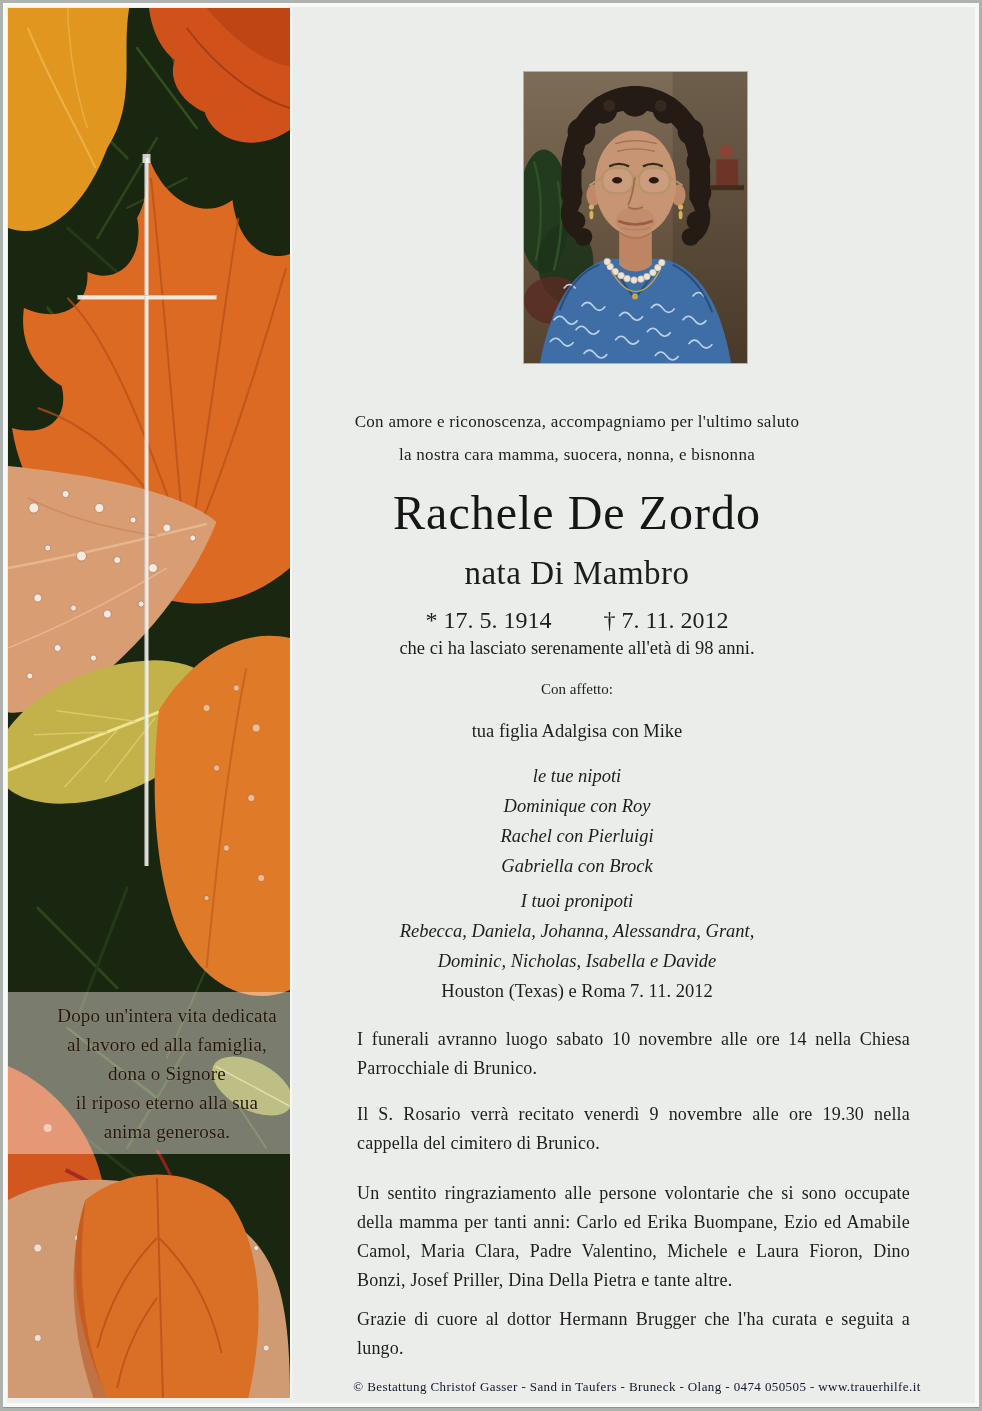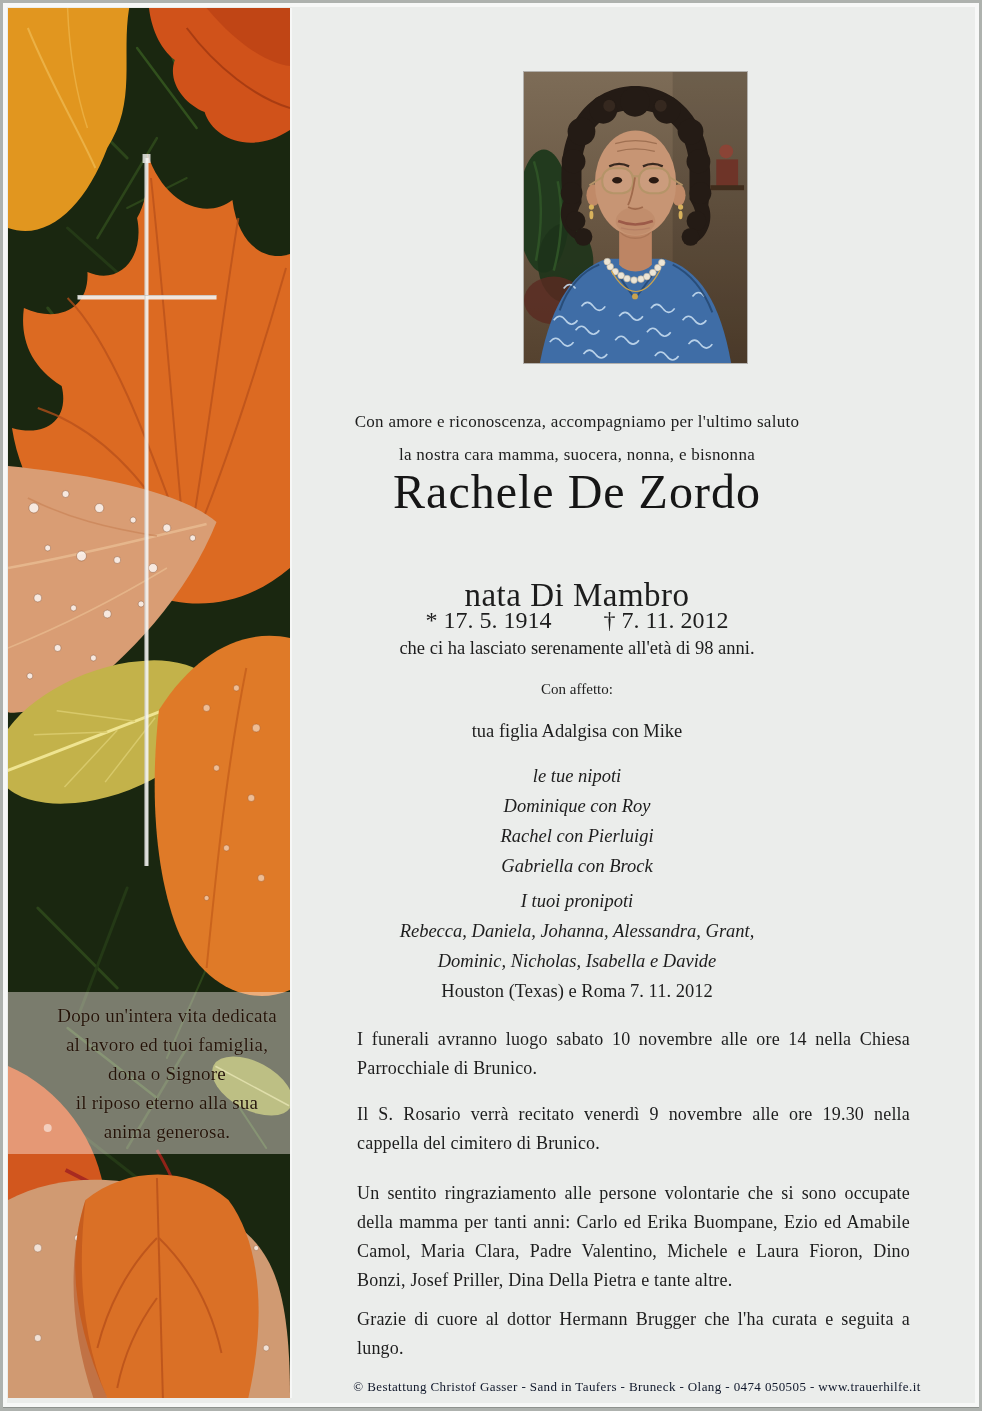--- a/index.html
+++ b/index.html
@@ -20,22 +20,22 @@
   .prayer-overlay div{text-shadow:0 0 1px rgba(255,255,255,.35);}
 
   
   .photo{position:absolute;left:516px;top:64px;width:225px;height:293px;
          border:1px solid #b2b0ac;background:#6b5a47;}
   .photo svg{display:block;width:100%;height:100%;}
 
   .center-block{position:absolute;left:570px;transform:translateX(-50%);
                 text-align:center;white-space:nowrap;}
   .intro{top:398px;font-size:17px;line-height:33px;letter-spacing:.3px;}
-  .deceased-name{top:455px;font-size:48px;line-height:60px;letter-spacing:1px;color:#161616;}
-  .maiden{top:566px;font-size:33px;line-height:44px;letter-spacing:.5px;}
+  .deceased-name{top:476px;font-size:48px;line-height:60px;letter-spacing:1px;color:#161616;}
+  .maiden{top:544px;font-size:33px;line-height:44px;letter-spacing:.5px;}
   .dates{top:600px;font-size:24px;}
   .dates span{display:inline-block;margin:0 23px;}
   .ageline{top:631px;font-size:18.5px;}
   .affetto{top:674px;font-size:15px;}
   .figlia{top:714px;font-size:18.5px;}
   .group{font-size:18.5px;line-height:30px;font-style:italic;}
   .group-nipoti{top:754px;}
   .group-pronipoti{top:879px;}
   .houston{top:974px;font-size:18.5px;}
 
@@ -175,21 +175,21 @@
         <rect x="135.5" y="146" width="8" height="9" fill="#e9e9e5" opacity=".85"></rect>
         <rect x="137.5" y="150" width="4" height="708" fill="#f4f4f2" opacity=".9"></rect>
         <rect x="70" y="287" width="140" height="4.5" fill="#f4f4f2" opacity=".9"></rect>
         <rect x="137.5" y="150" width="1" height="708" fill="#9a9a96" opacity=".4"></rect>
         <rect x="70" y="287" width="140" height="1" fill="#9a9a96" opacity=".4"></rect>
       </g>
     </svg>
 
     <div class="prayer-overlay">
       <div>Dopo un'intera vita dedicata</div>
-      <div>al lavoro ed tuoi famiglia,</div>
+      <div>al lavoro ed alla famiglia,</div>
       <div>dona o Signore</div>
       <div>il riposo eterno alla sua</div>
       <div>anima generosa.</div>
     </div>
   </div>
 
   <div class="photo">
     <svg viewBox="0 0 225 293" preserveAspectRatio="none">
       <defs>
         <linearGradient id="pg" x1="0" y1="0" x2="0" y2="1">

